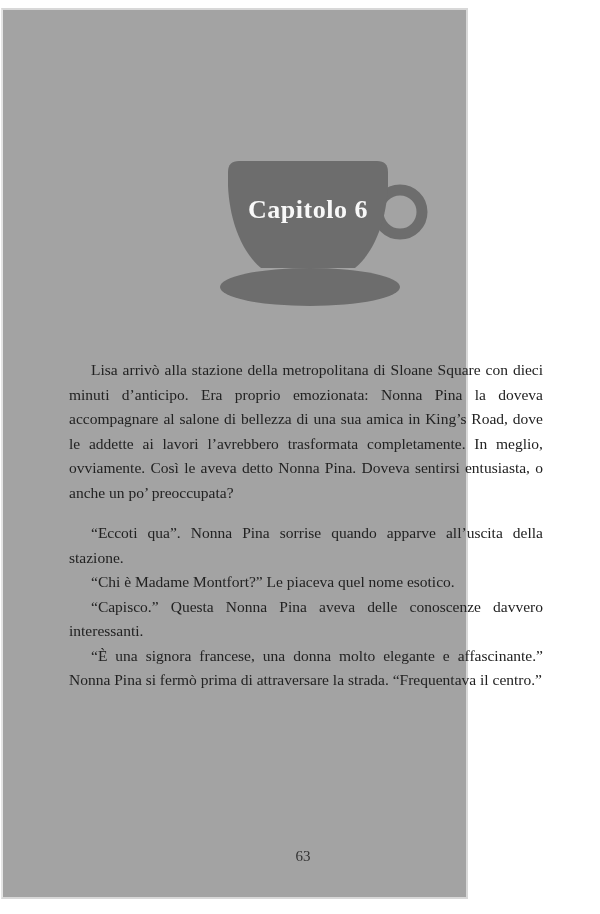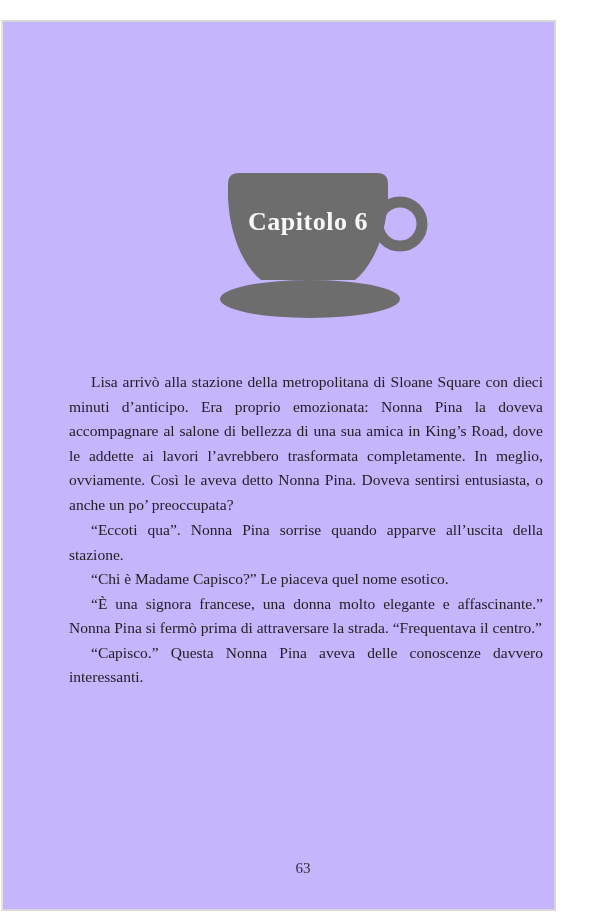--- a/index.html
+++ b/index.html
@@ -7,27 +7,27 @@
     padding: 0;
     width: 600px;
     height: 914px;
     background: #ffffff;
     font-family: "Liberation Serif", "DejaVu Serif", serif;
     overflow: hidden;
   }
   .page-frame {
     position: absolute;
     left: 1px;
-    top: 20px;
-    width: 555px;
+    top: 8px;
+    width: 467px;
     height: 891px;
     box-sizing: border-box;
     border: 2px solid #d8d8d8;
     border-left-color: #e4e4e4;
-    background: #c4b5fd;
+    background: #a3a3a3;
   }
   .chapter-art {
     position: absolute;
     left: 215px;
     top: 146px;
     width: 220px;
     height: 152px;
   }
   .chapter-art text {
     font-family: "Liberation Serif", "DejaVu Serif", serif;
@@ -44,21 +44,21 @@
     font-size: 15.5px;
     line-height: 24.5px;
     text-align: justify;
   }
   .text-block p {
     margin: 0;
     text-indent: 22px;
     font-family: Liberation Serif, serif;
   }
   .text-block p.gap-above {
-    margin-top: 1px;
+    margin-top: 16px;
   }
   .page-number {
     position: absolute;
     left: 0;
     width: 600px;
     top: 838px;
     text-align: center;
     color: #333333;
     font-size: 15px;
   }
@@ -79,20 +79,20 @@
              L 43 112
              C 28 100 12 72 10 30
              L 10 16 Q 10 5 21 5 Z" fill="#6d6d6d"></path>
 
     <text x="90" y="62" text-anchor="middle" fill="#f8f8f8">Capitolo 6</text>
   </svg>
 
   <div class="text-block">
     <p>Lisa arrivò alla stazione della metropolitana di Sloane Square con dieci minuti d’anticipo. Era proprio emozionata: Nonna Pina la doveva accompagnare al salone di bellezza di una sua amica in King’s Road, dove le addette ai lavori l’avrebbero trasformata completamente. In meglio, ovviamente. Così le aveva detto Nonna Pina. Doveva sentirsi entusiasta, o anche un po’ preoccupata?</p>
     <p class="gap-above">“Eccoti qua”. Nonna Pina sorrise quando apparve all’uscita della stazione.</p>
-    <p>“Chi è Madame Capisco?” Le piaceva quel nome esotico.</p>
+    <p>“Chi è Madame Montfort?” Le piaceva quel nome esotico.</p>
+    <p>“Capisco.” Questa Nonna Pina aveva delle conoscenze davvero interessanti.</p>
     <p>“È una signora francese, una donna molto elegante e affascinante.” Nonna Pina si fermò prima di attraversare la strada. “Frequentava il centro.”</p>
-    <p>“Capisco.” Questa Nonna Pina aveva delle conoscenze davvero interessanti.</p>
   </div>
 
   <div class="page-number">63</div>
 
 </div>
 
 </body></html>

